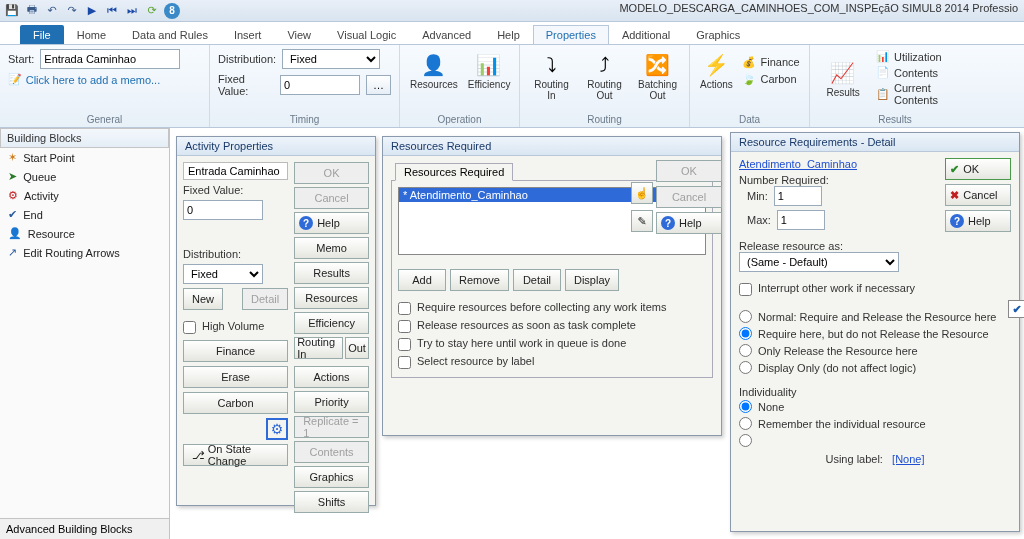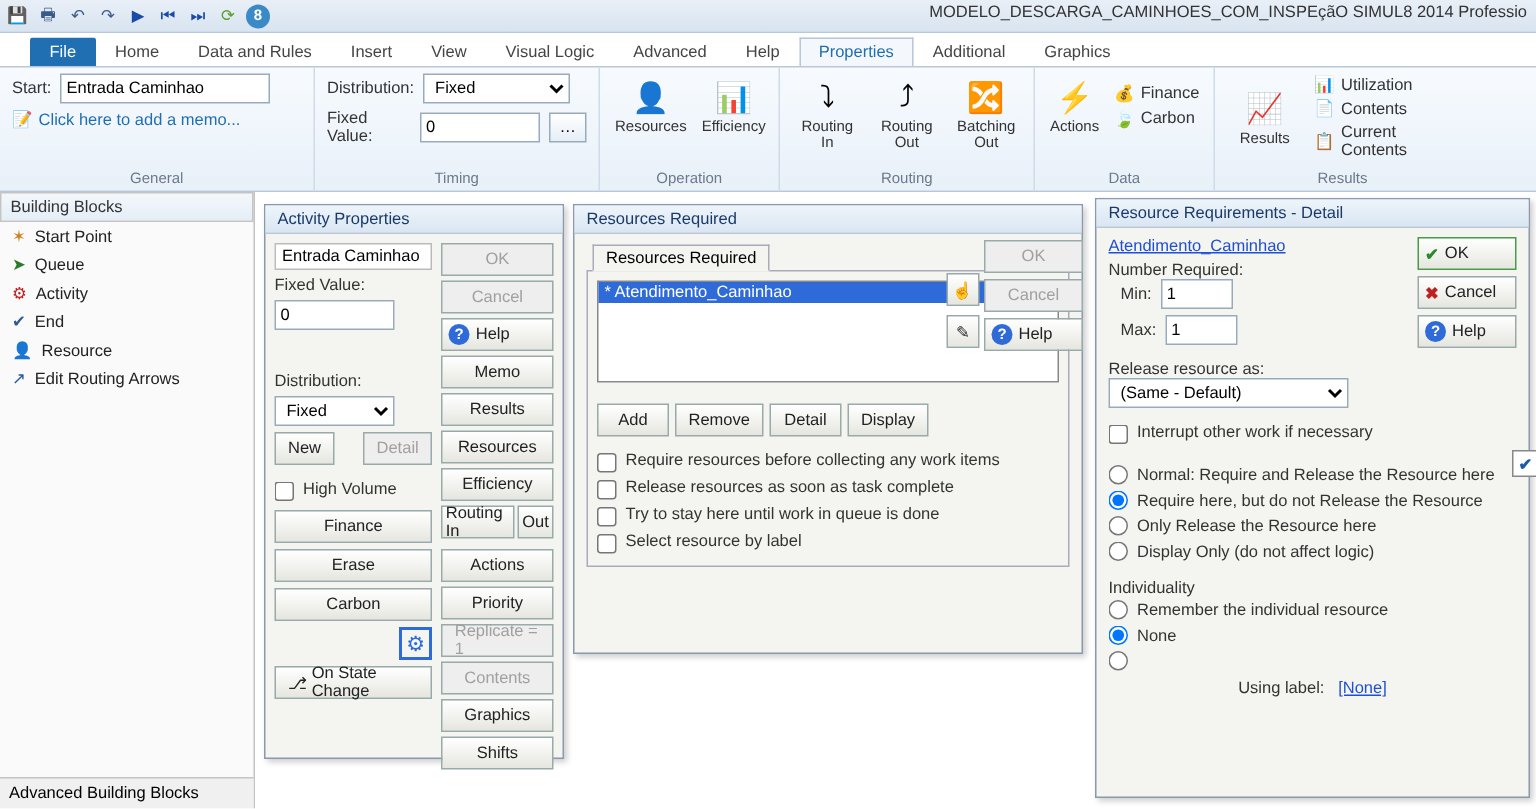--- a/index.html
+++ b/index.html
@@ -381,26 +381,26 @@
           <span>Only Release the Resource here</span>
         </label>
       <label class="radio">
           <input type="radio" name="rr" style="">
           <span>Display Only (do not affect logic)</span>
         </label>
     </div>
 
     <div style="margin-top:10px" class="lbl">Individuality</div>
     <label class="radio">
+        <input type="radio" name="ind" checked="" style="">
+        <span>None</span>
+      </label>
+    <label class="radio">
         <input type="radio" name="ind" style="">
         <span>Remember the individual resource</span>
-      </label>
-    <label class="radio">
-        <input type="radio" name="ind" checked="" style="">
-        <span>None</span>
       </label>
     <label class="radio">
         <input type="radio" name="ind" style="">
       </label>
     <div style="text-align:center;margin-top:4px">
       <span class="lbl">Using label:</span>&nbsp;&nbsp;
       <a class="link">[None]</a>
     </div>
   </div>
 </div>

